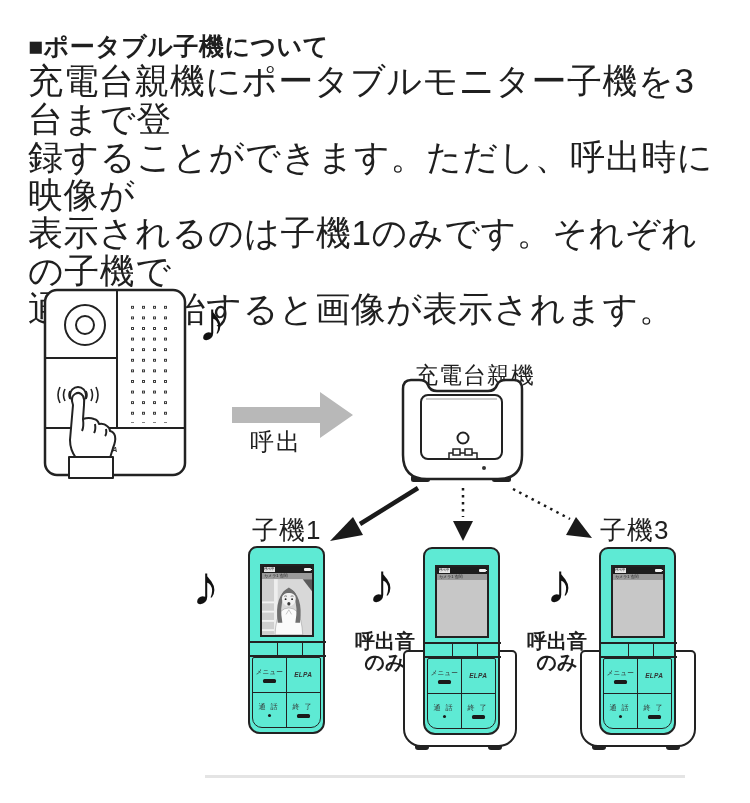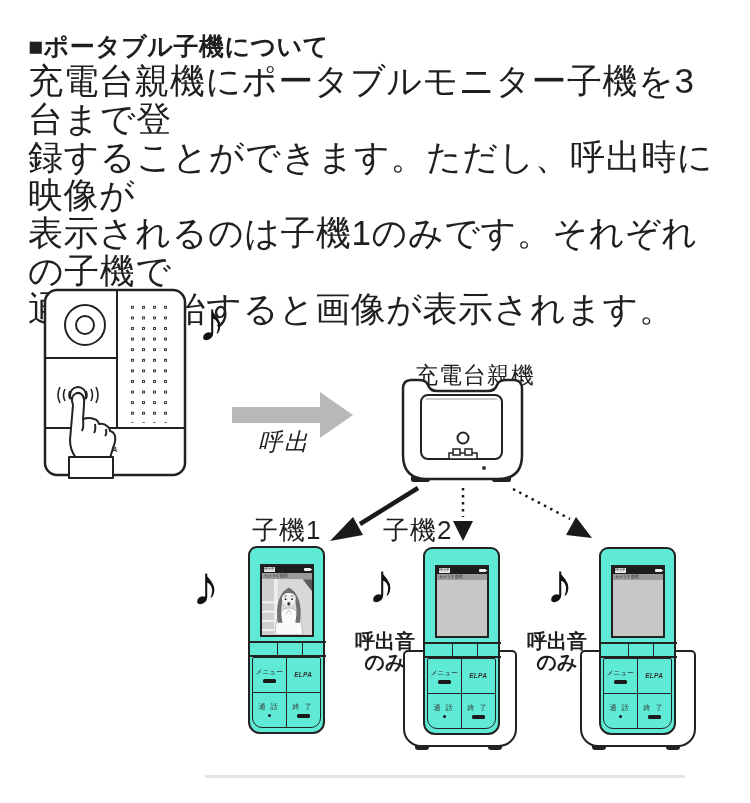--- a/index.html
+++ b/index.html
@@ -19,21 +19,21 @@
   .caption{width:64px;text-align:center;font-size:20px;font-weight:600;line-height:21px;white-space:pre-line;margin-top:21px;}
 
   
   #doorbell-svg{left:40px;top:255px;}
   #speaker-dots{left:126px;top:301px;width:49px;height:122px;
     background-image:radial-gradient(circle, rgba(255,255,255,0) 0.5px, #3a3a3a 0.7px, #3a3a3a 1.5px, rgba(255,255,255,0) 1.7px);
     background-size:11px 10.6px;background-position:1px 1px;}
 
   
   #callarrow-svg{left:225px;top:385px;}
-  #call-label{left:250px;top:426px;width:60px;text-align:right;font-size:24px;letter-spacing:2px;font-style:italic;}
+  #call-label{left:250px;top:426px;width:60px;text-align:left;font-size:24px;letter-spacing:2px;}
 
   
   #base-label{left:415px;top:340px;margin-top:20px;}
   #base-svg{left:395px;top:372px;}
   #arrows-svg{left:320px;top:480px;}
 
   
   #lbl-h1{left:252px;top:513px;}
   #lbl-h2{left:383px;top:513px;}
   #lbl-h3{left:600px;top:513px;}
@@ -159,21 +159,21 @@
   <svg class="abs" id="arrows-svg" width="290" height="70" viewBox="0 0 290 70">
     <line x1="98" y1="8" x2="40" y2="44" stroke="#1a1a1a" stroke-width="4.5"></line>
     <polygon points="10,61 33,37 43,55" fill="#1a1a1a"></polygon>
     <line x1="143" y1="8" x2="143" y2="37" stroke="#1a1a1a" stroke-width="2.5" stroke-dasharray="2.5,4.5"></line>
     <polygon points="133,41 153,41 143,61" fill="#1a1a1a"></polygon>
     <line x1="193" y1="9" x2="250" y2="39" stroke="#1a1a1a" stroke-width="2.5" stroke-dasharray="2.5,4.5"></line>
     <polygon points="272,58 246,55 256,37" fill="#1a1a1a"></polygon>
   </svg>
 
   <div class="abs hlabel" id="lbl-h1">子機1</div>
-  <div class="abs hlabel" id="lbl-h2">子機2</div>
+  <div class="abs hlabel" id="lbl-h3">子機3</div>
 
   <div class="abs foot" style="left:415px;top:743px;"></div>
   <div class="abs foot" style="left:488px;top:743px;"></div>
   <div class="abs foot" style="left:592px;top:743px;"></div>
   <div class="abs foot" style="left:666px;top:743px;"></div>
 
   <div class="abs dock" id="dock2"></div>
   <div class="abs dock" id="dock3"></div>
 
   <div class="abs handset" id="handset1">

